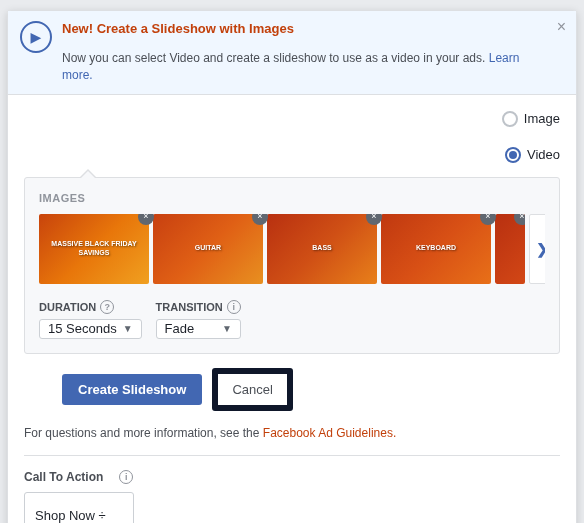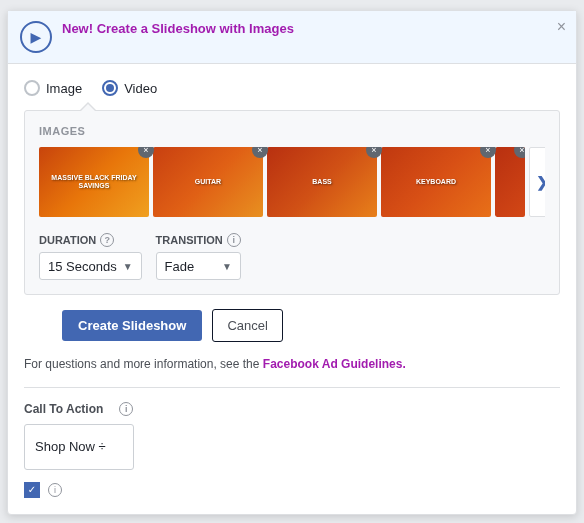--- a/index.html
+++ b/index.html
@@ -40,21 +40,21 @@
       align-items: center;
       justify-content: center;
       flex-shrink: 0;
       color: #4267b2;
       font-size: 14px;
     }
     .notif-content {}
     .notif-title {
       font-weight: 700;
       font-size: 13px;
-      color: #a21caf;
+      color: #c2410c;
       margin-bottom: 14px;
     }
     .notif-body {
       font-size: 12px;
       color: #4b4f56;
       line-height: 1.4;
     }
     .notif-body a {
       color: #4267b2;
       text-decoration: none;
@@ -73,20 +73,21 @@
     
     .main-content {
       padding: 16px;
     }
     
     .radio-tabs {
       display: flex;
       align-items: flex-end;
       gap: 20px;
       margin-bottom: 6px;
+      flex-direction: column;
     }
     .radio-option {
       display: flex;
       align-items: center;
       gap: 6px;
       cursor: pointer;
       font-size: 13px;
       color: #1d2129;
     }
     .radio-circle {
@@ -250,21 +251,21 @@
       border-radius: 50%;
       border: 1px solid #90949c;
       color: #90949c;
       font-size: 9px;
       display: flex;
       align-items: center;
       justify-content: center;
       cursor: pointer;
     }
     .select-dropdown {
-      height: 28px;
+      height: 20px;
       padding: 0 8px;
       border: 1px solid #ccd0d5;
       border-radius: 3px;
       background: #fff;
       font-size: 13px;
       color: #1d2129;
       cursor: pointer;
       display: flex;
       align-items: center;
       gap: 6px;
@@ -289,37 +290,36 @@
       border: none;
       border-radius: 3px;
       padding: 8px 16px;
       font-size: 13px;
       font-weight: 700;
       cursor: pointer;
     }
     .btn-cancel {
       background: #fff;
       color: #4b4f56;
-      border: 1px solid #0f172a;
+      border: 6px solid #0f172a;
       border-radius: 3px;
       padding: 8px 14px;
       font-size: 13px;
       cursor: pointer;
     }
     
     .info-text {
       font-size: 12px;
       color: #4b4f56;
       margin-bottom: 14px;
       line-height: 1.4;
     }
     .info-text a {
-      color: #a21caf;
+      color: #c2410c;
       text-decoration: none;
-      font-weight: bold;
     }
     
     .divider {
       border: none;
       border-top: 1px solid #dddfe2;
       margin-bottom: 14px;
     }
     
     .cta-section {}
     .cta-label {
@@ -375,20 +375,24 @@
 <body>
 
 <div class="modal-container">
 
   <div class="notification-banner">
     <div class="notif-icon">
       <span>▶</span>
     </div>
     <div class="notif-content">
       <div class="notif-title">New! Create a Slideshow with Images</div>
+      <div class="notif-body">
+        <span>Now you can select Video and create a slideshow to use as a video in your ads.</span>
+        <a href="#">Learn more.</a>
+      </div>
     </div>
     <button class="close-btn">×</button>
   </div>
 
   <div class="main-content">
 
     <div class="radio-tabs">
       <label class="radio-option">
         <div class="radio-circle"></div>
         <span>Image</span>

